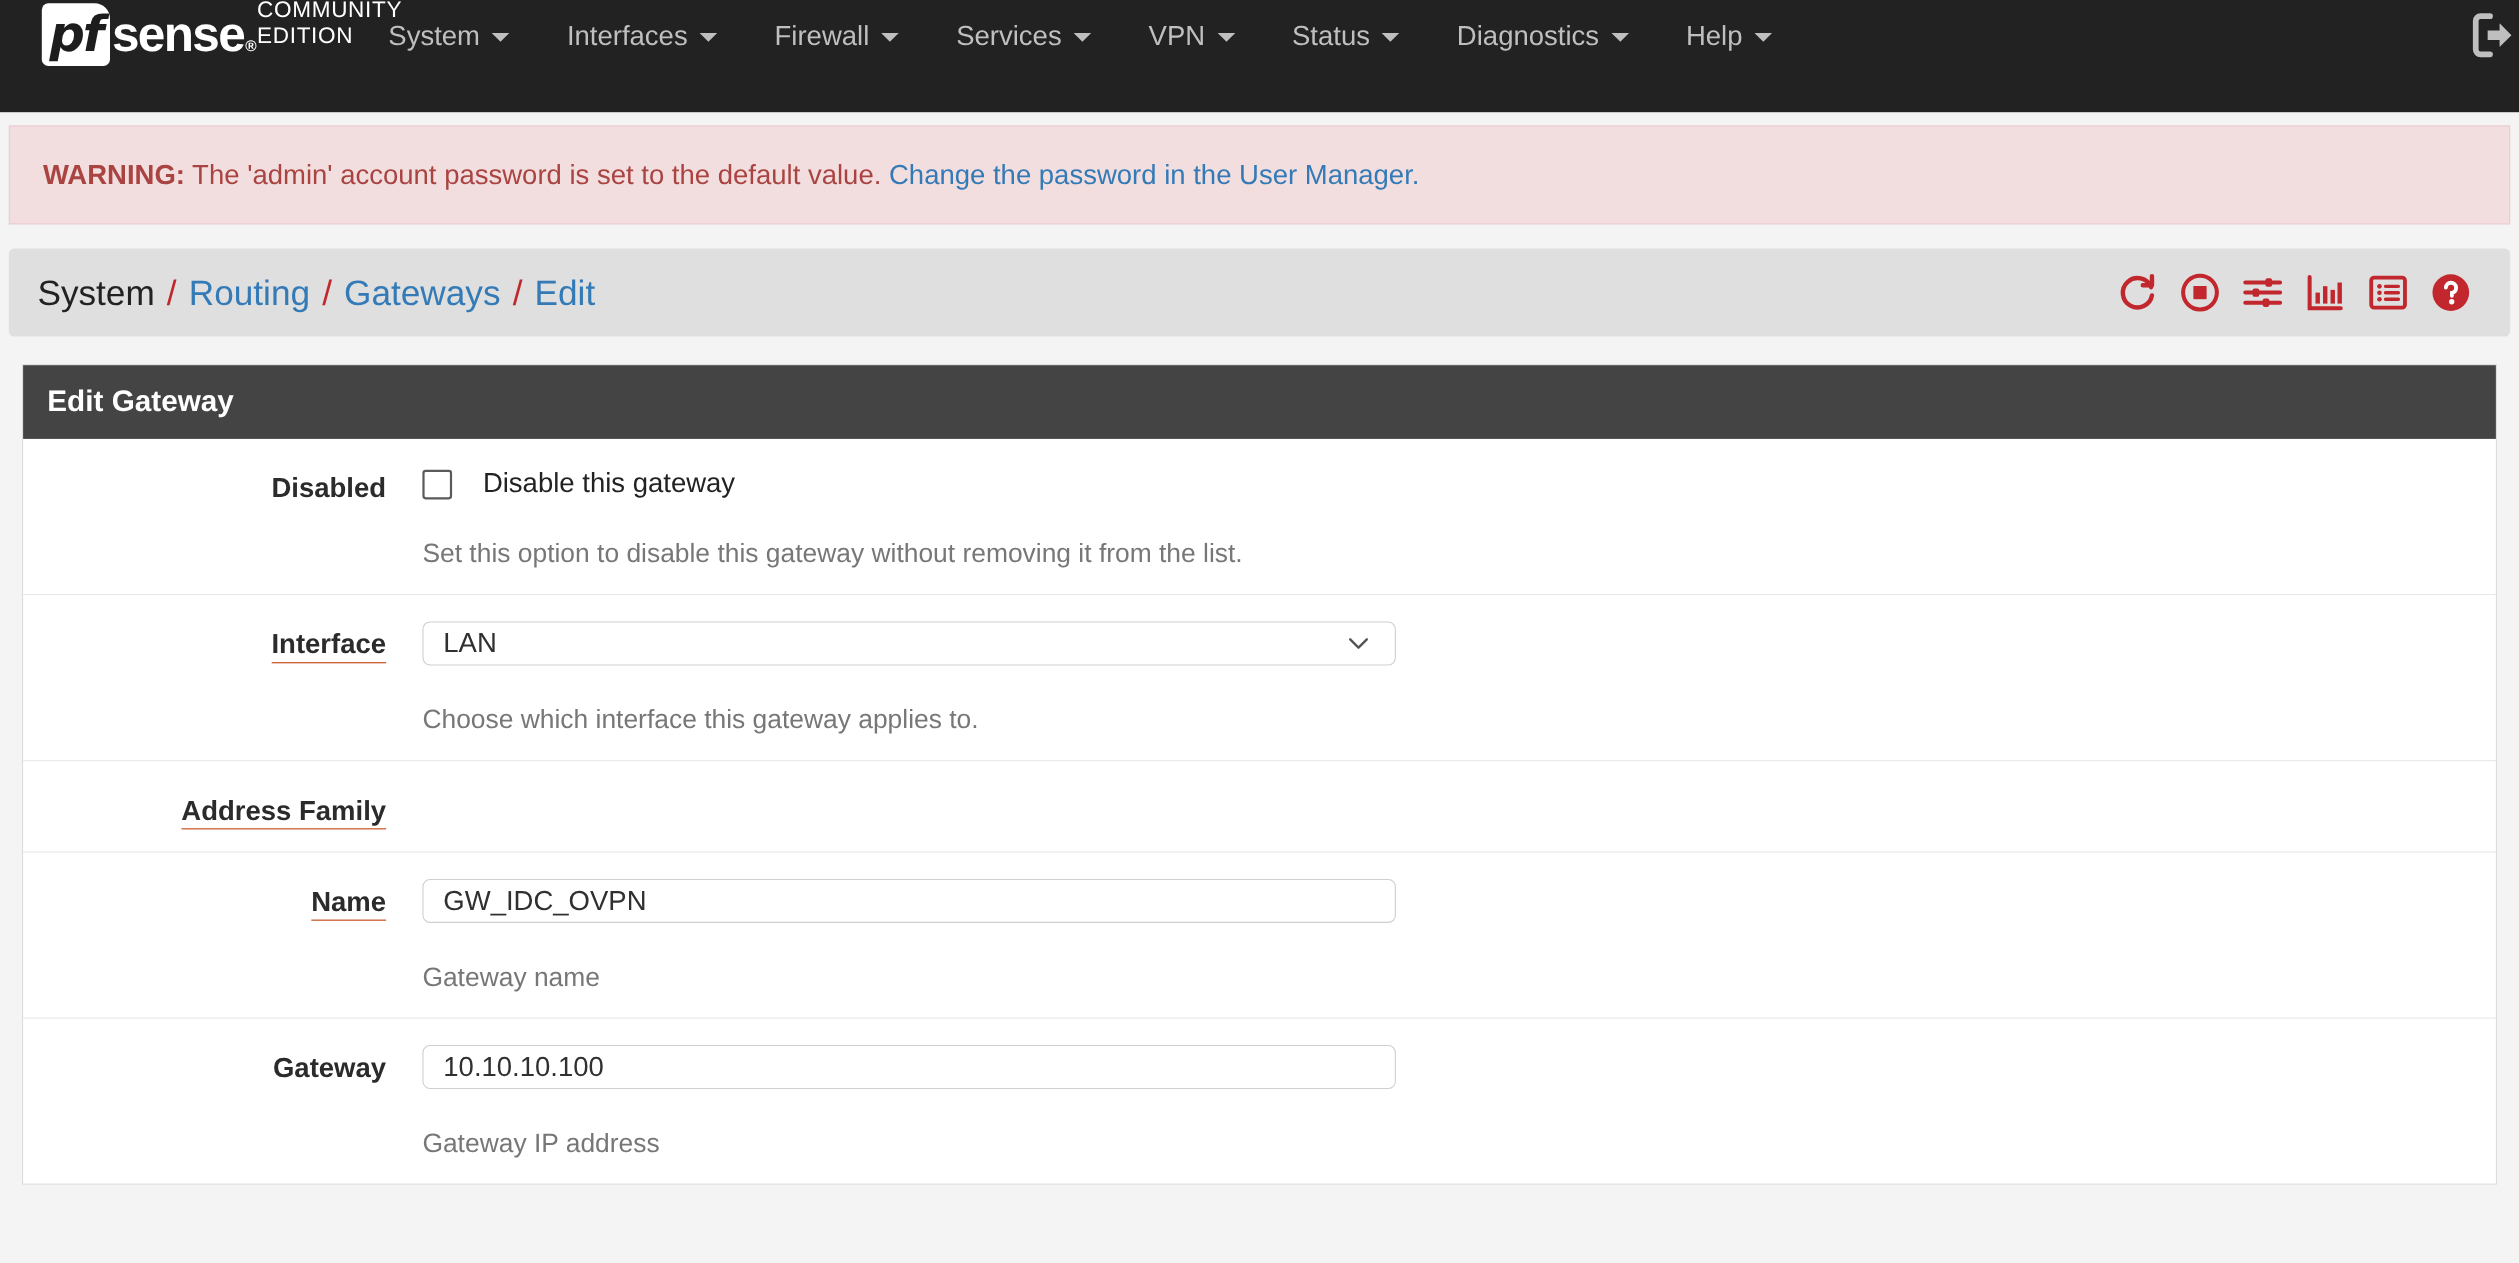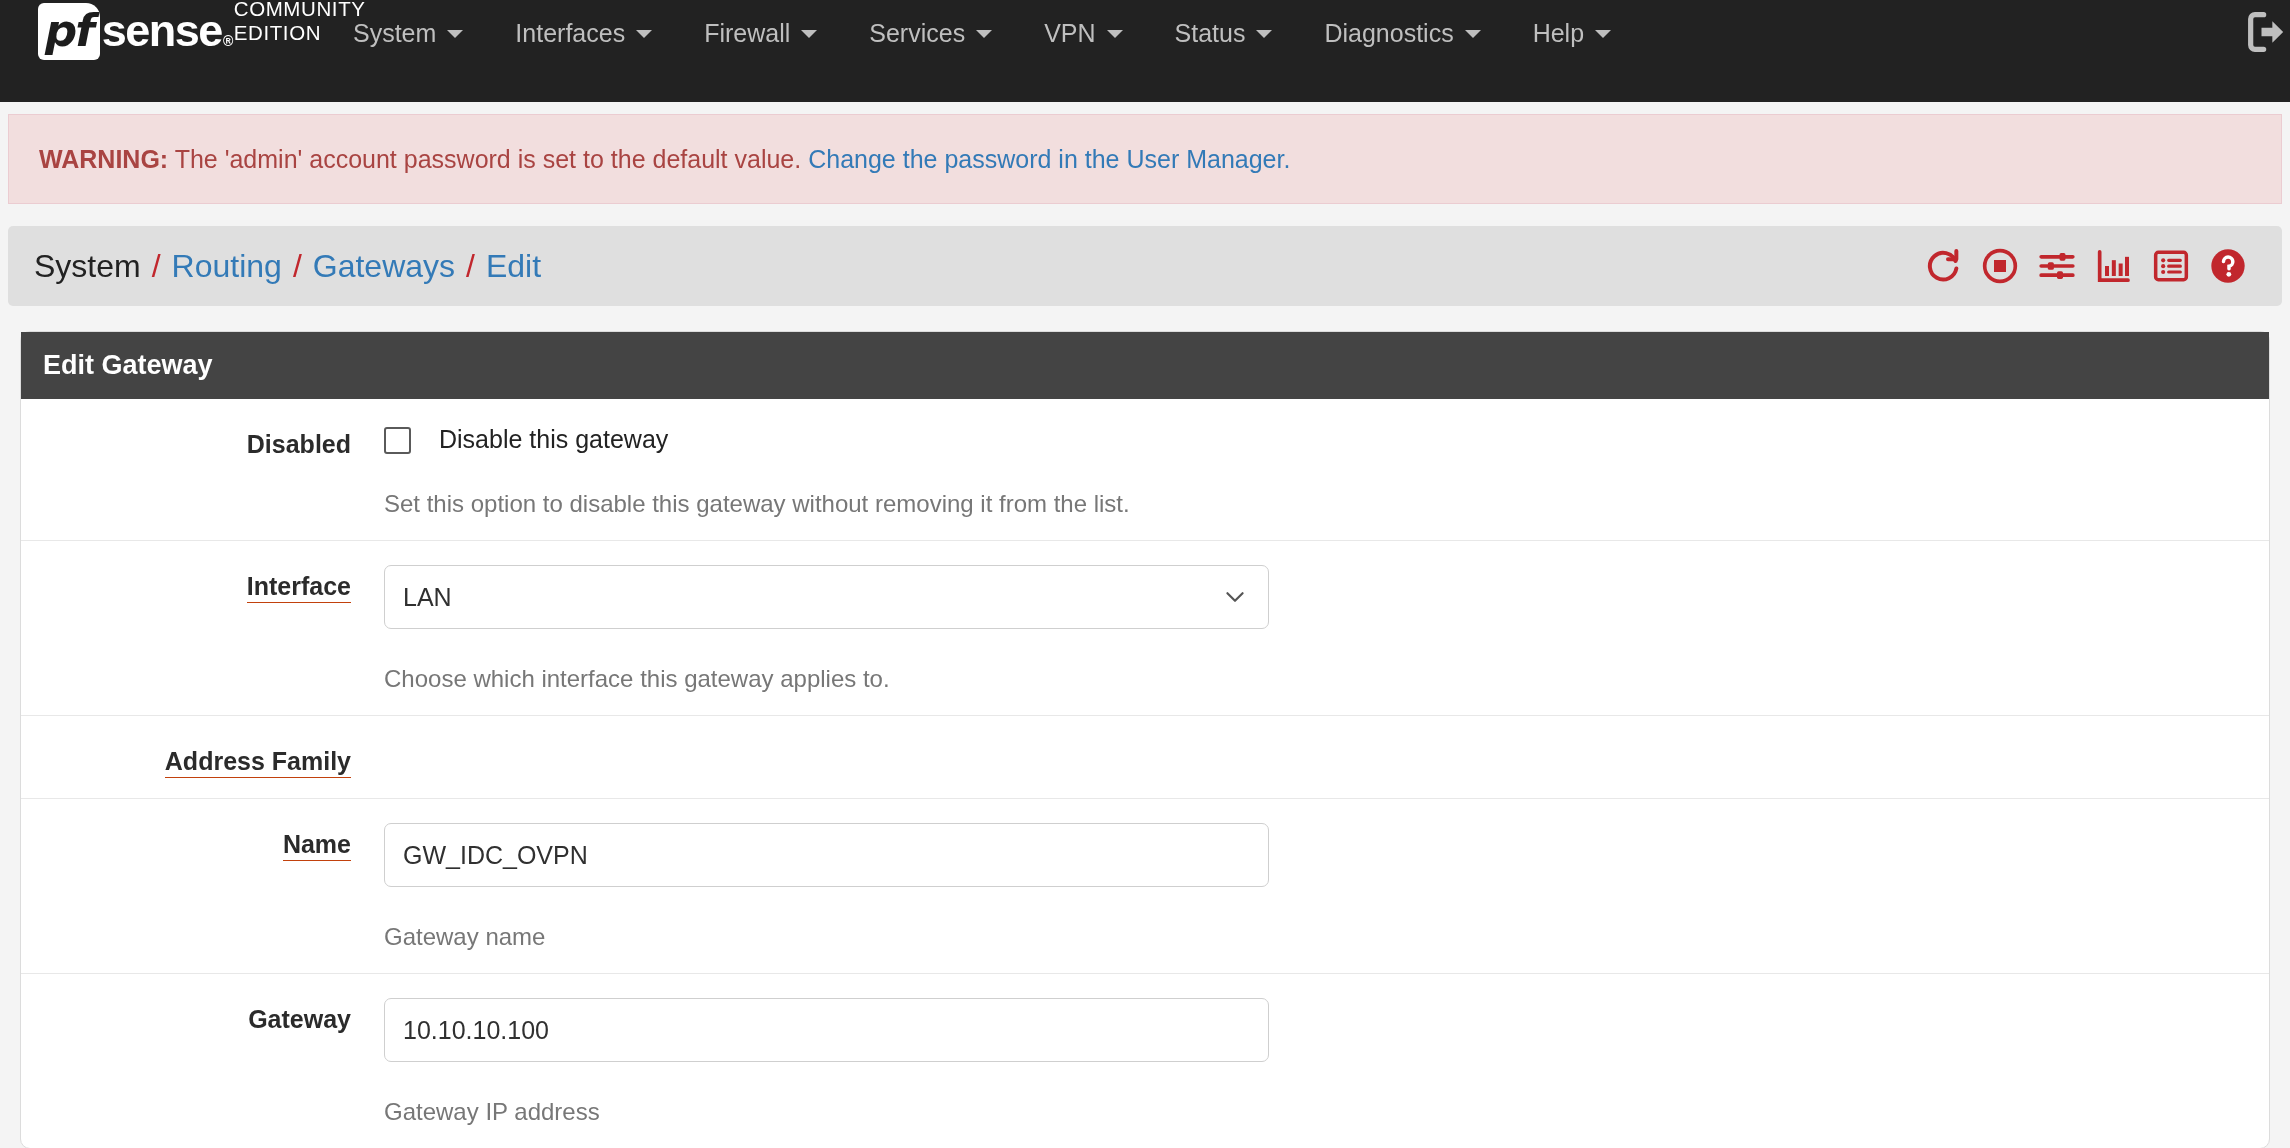--- a/index.html
+++ b/index.html
@@ -124,21 +124,21 @@
   .crumb-path a { color: #337ab7; text-decoration: none; }
   .crumb-sep { color: #c1272d; margin: 0 11px; }
   .crumb-icons { display: flex; align-items: center; gap: 17px; padding-right: 8px; }
   .cicon { line-height: 0; cursor: pointer; }
 
   
   .panel-wrap { padding: 25px 20px 0 20px; }
   .panel {
     background: #fff;
     border: 1px solid #dcdcdc;
-    border-radius: 10px;
+    border-radius: 0;
   }
   .panel-head {
     background: #444444;
     color: #fff;
     font-size: 27px;
     font-weight: bold;
     padding: 18px 22px;
   }
   .panel-body { padding: 0; }
 
@@ -172,21 +172,21 @@
     border: 2px solid #5a5a5a;
     border-radius: 3px;
     background: #fff;
     display: inline-block;
     cursor: pointer;
   }
   .cblabel { font-size: 25px; color: #222; }
 
   .select-box, .text-box {
     width: 885px;
-    height: 64px;
+    height: 40px;
     border: 1px solid #cfcfcf;
     border-radius: 7px;
     background: #fff;
     font-size: 25px;
     color: #303030;
     padding: 0 18px;
     display: flex;
     align-items: center;
     position: relative;
     font-family: "Liberation Sans", sans-serif;

